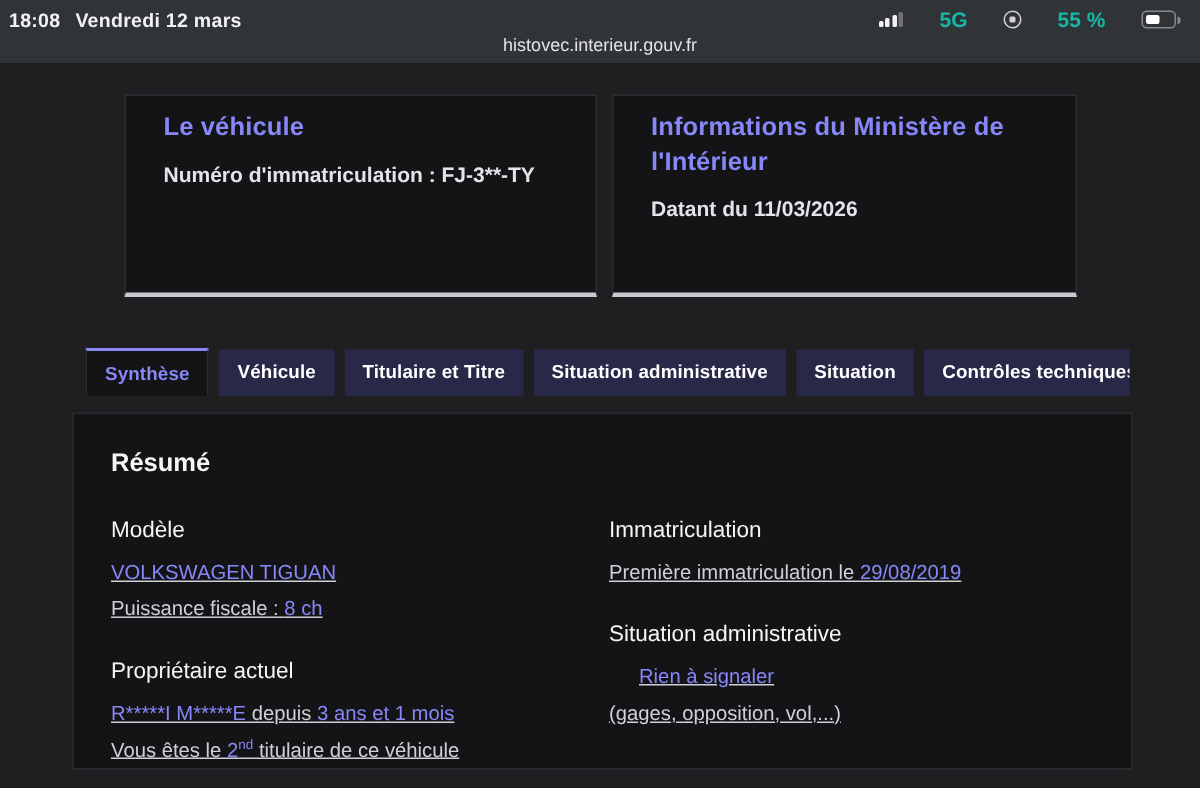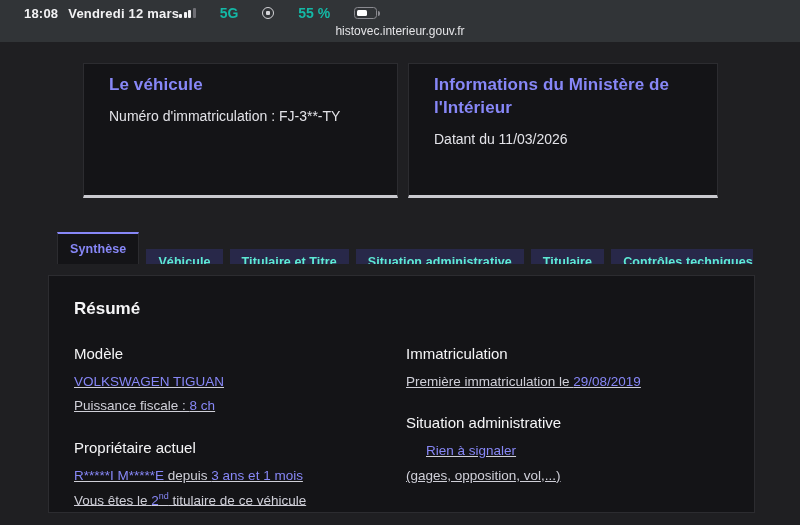--- a/index.html
+++ b/index.html
@@ -11,22 +11,22 @@
     position:relative;
   }
   :root { --accent:#8787f7; --panel:#141417; --border:#2c2c30; }
 
   
   .chrome {
     position:absolute; top:0; left:0; width:800px; height:42px;
     background:#313437;
   }
   .status-bar {
-    display:flex; align-items:center;
-    padding:4px 14px 0 24px; height:22px;
+    display:flex; justify-content:space-between; align-items:center;
+    padding:4px 14px 0 6px; height:22px;
   }
   .status-left { display:flex; gap:10px; align-items:center;
     font-size:13px; font-weight:700; color:#f2f2f4; letter-spacing:.2px; }
   .status-right { display:flex; gap:24px; align-items:center;
     font-size:14px; font-weight:600; color:#14b8a6; }
   .signal { display:inline-flex; align-items:flex-end; gap:1.5px; height:10px; }
   .signal i { display:block; width:3px; background:#f2f2f4; border-radius:1px; }
   .signal i:nth-child(1){height:4px;} .signal i:nth-child(2){height:6px;}
   .signal i:nth-child(3){height:8px;} .signal i:nth-child(4){height:10px; background:#6f6f75;}
   .rot-lock { position:relative; width:12px; height:12px; border:1.5px solid #d4d4d8;
@@ -46,33 +46,33 @@
   .card {
     background:var(--panel);
     border:1px solid var(--border);
     border-bottom:3px solid #c9c9cf;
     height:135px; padding:10px 25px;
   }
   .card-vehicle { width:315px; }
   .card-ministry { width:310px; }
   .card h3 { color:var(--accent); font-size:17px; font-weight:700;
     line-height:1.35; margin-bottom:11px; letter-spacing:.1px; }
-  .card p { font-size:14px; color:#e3e3e8; }
+  .card p { font-size:14px; color:#e3e3e8;font-weight:bold; }
 
   
   .tabs {
     position:absolute; top:232px; left:57px; width:696px; height:32px;
     display:flex; gap:7px; align-items:flex-end; overflow:hidden; z-index:2;
   }
   .tab {
     flex:0 0 auto; border:none; cursor:pointer;
     font-family:"Liberation Sans", sans-serif;
     font-size:12.5px; font-weight:700; letter-spacing:.1px;
-    padding:0 12px; height:15px; line-height:27px;
-    background:#282849; color:#5eead4; white-space:nowrap;
+    padding:0 12px; height:31px; line-height:27px;
+    background:#282849; color:#ffffff; white-space:nowrap;
   }
   .tab.active {
     height:33px; line-height:29px;
     background:var(--panel); color:var(--accent);
     border-top:2px solid var(--accent);
     border-left:1px solid var(--border); border-right:1px solid var(--border);
     margin-bottom:-1px;
   }
 
   
@@ -128,21 +128,21 @@
     <h3>Informations du Ministère de l'Intérieur</h3>
     <p>Datant du 11/03/2026</p>
   </article>
 </section>
 
 <nav class="tabs">
   <button class="tab active">Synthèse</button>
   <button class="tab">Véhicule</button>
   <button class="tab">Titulaire et Titre</button>
   <button class="tab">Situation administrative</button>
-  <button class="tab">Titulaire</button>
+  <button class="tab">Situation</button>
   <button class="tab">Contrôles techniques</button>
 
 </nav>
 
 <section class="panel">
   <h2>Résumé</h2>
   <div class="cols">
 
     <div class="col">
       <h4>Modèle</h4>

